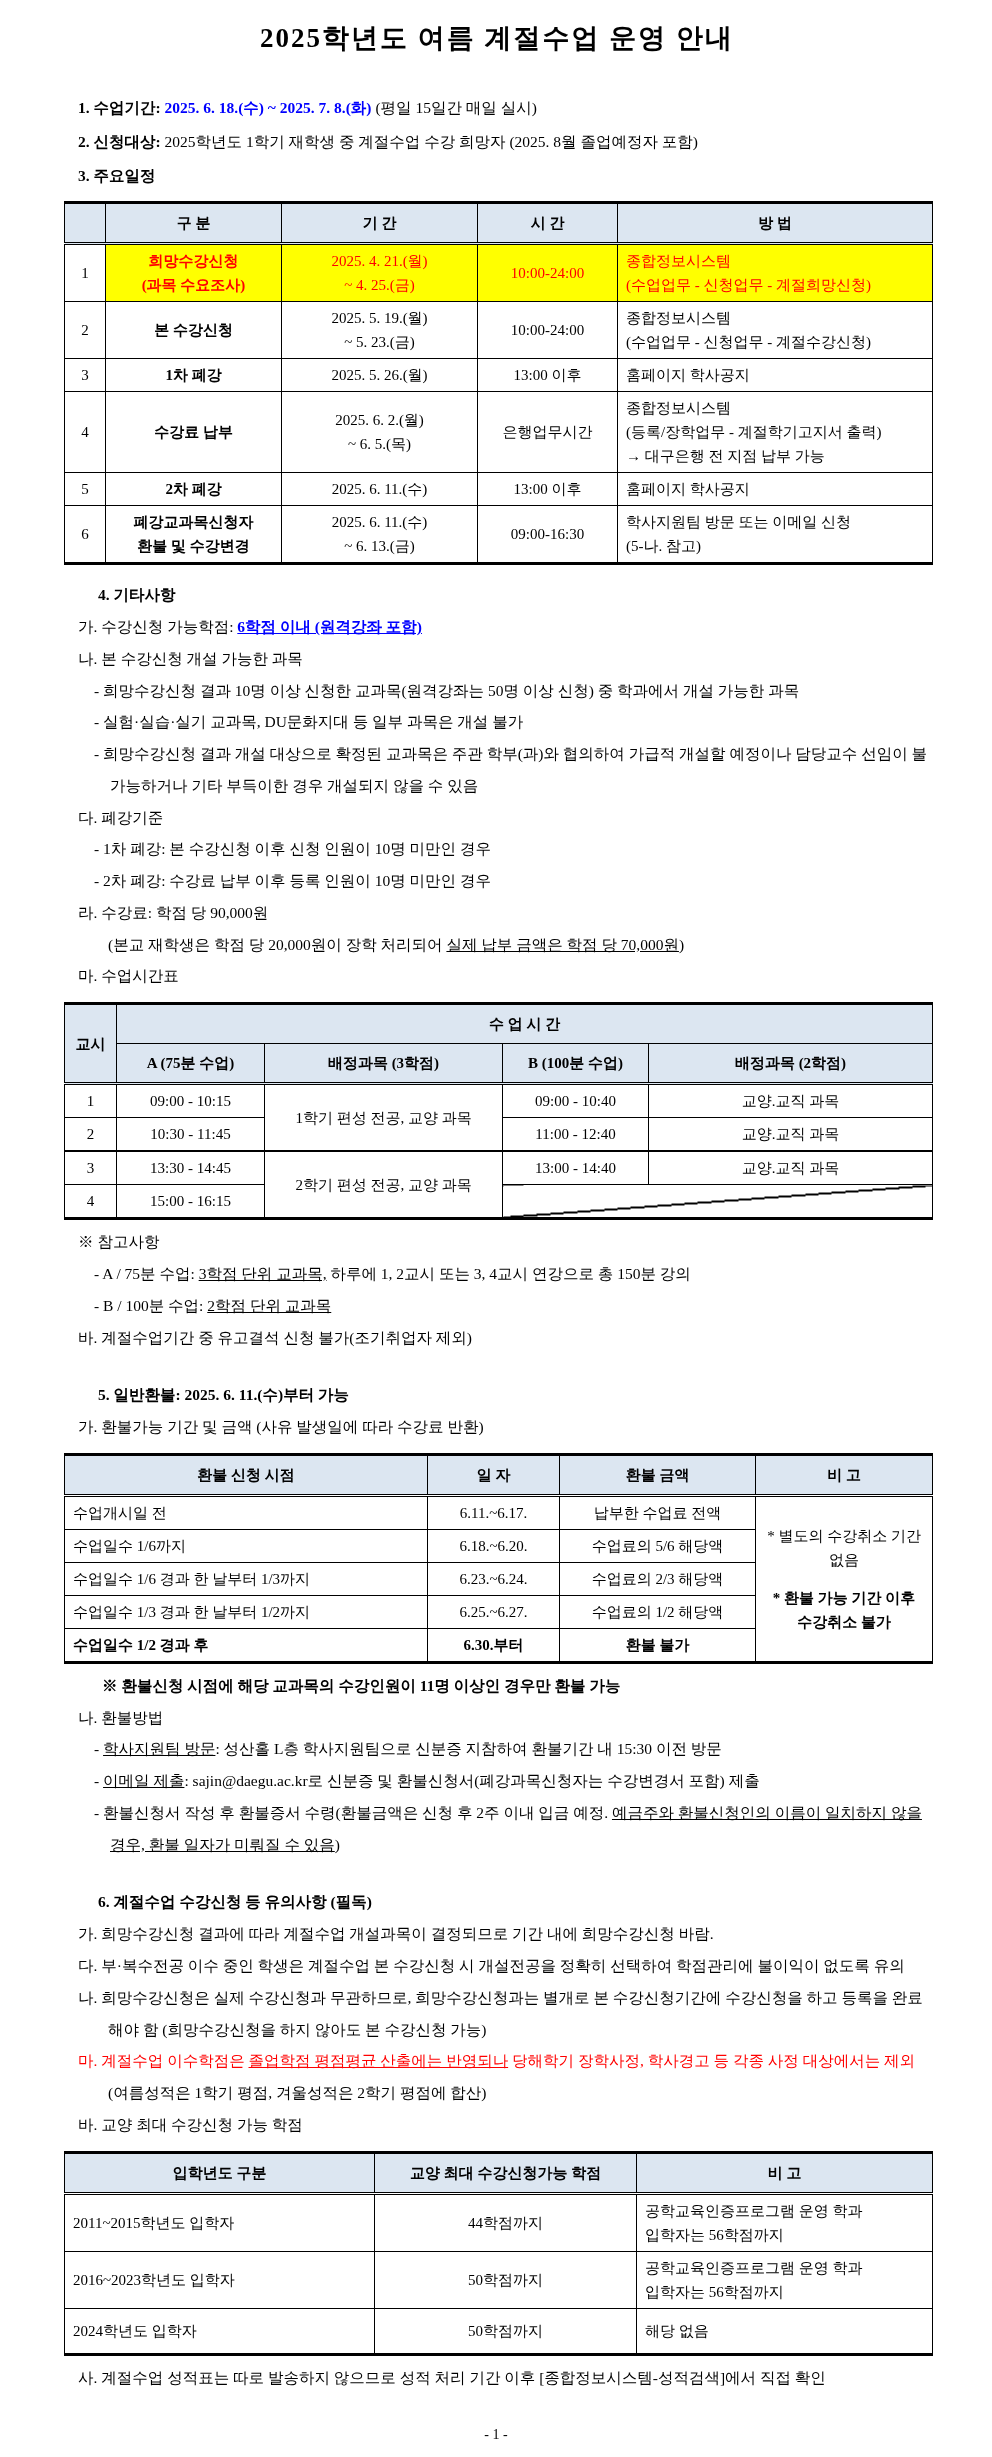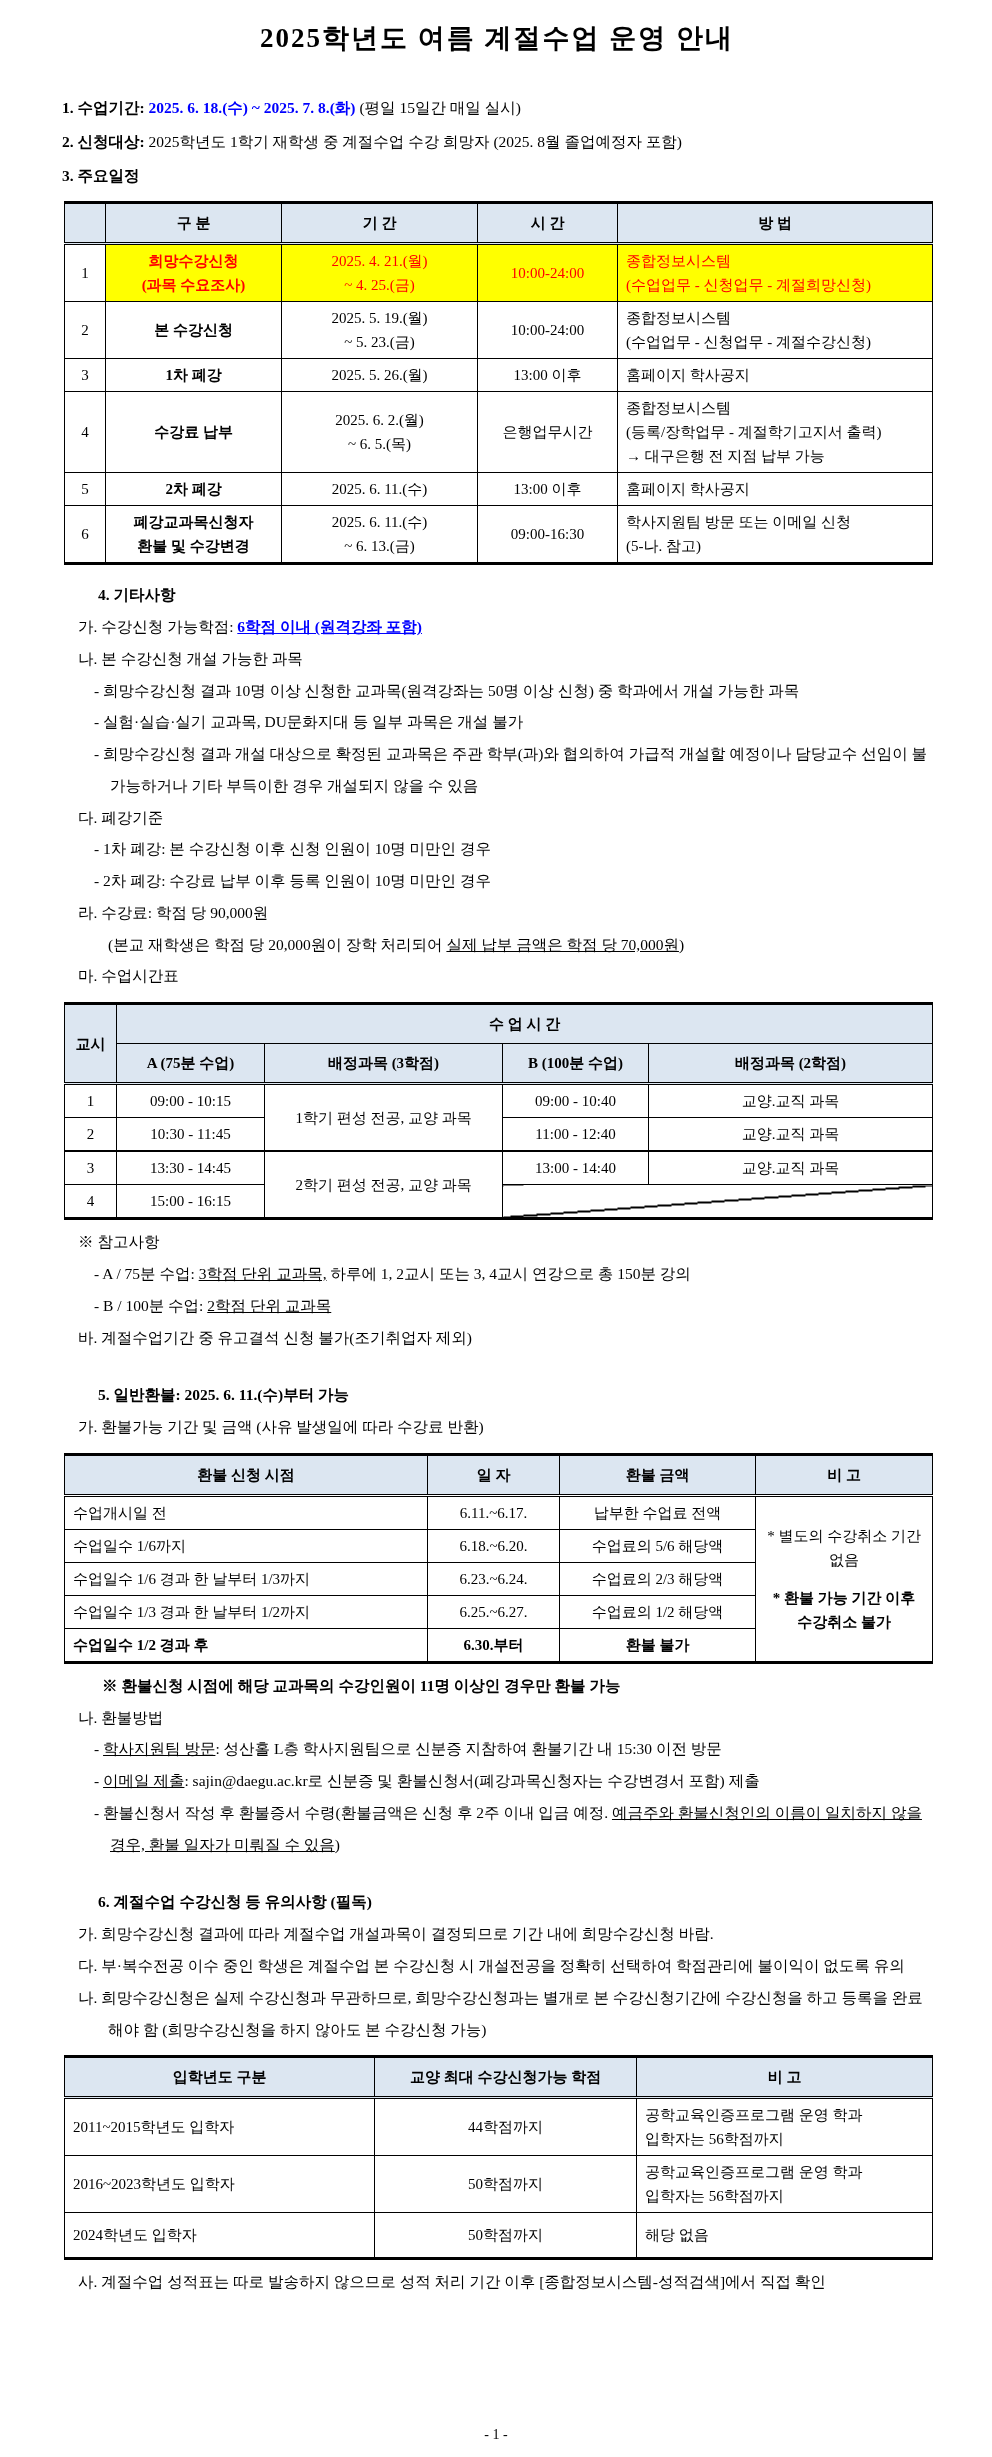--- a/index.html
+++ b/index.html
@@ -8,21 +8,21 @@
     position:relative;box-sizing:border-box;
     padding:16px 60px 0 62px;
     font-family:"Liberation Serif","DejaVu Serif",serif;
     color:#000;font-size:15.5px;
   }
   .title{
     text-align:center;font-size:27px;font-weight:bold;
     letter-spacing:2px;margin:4px 0 36px 0;
   }
   p{margin:0;}
-  .line{line-height:2.05;margin:2px 0;}
+  .line{line-height:2.05;margin:2px 16px;}
   .sec-head{font-weight:bold;line-height:2.05;margin-top:4px;margin-left:36px;}
   .sub{margin-left:16px;line-height:2.05;padding-left:30px;text-indent:-30px;}
   .dash{margin-left:32px;line-height:2.05;padding-left:16px;text-indent:-16px;}
   .paren{margin-left:46px;line-height:2.05;}
   .gap-lg{margin-top:26px;}
   .gap-md{margin-top:14px;}
   .bold{font-weight:bold;}
   .blue{color:#0000ff;font-weight:bold;}
   .red{color:#ff0000;}
   .redbold{color:#000000;font-weight:bold;}
@@ -265,20 +265,22 @@
   <p class="sub bold" style="margin-left:40px">※ 환불신청 시점에 해당 교과목의 수강인원이 11명 이상인 경우만 환불 가능</p>
   <p class="sub">나. 환불방법</p>
   <p class="dash"><span>- </span><span class="u">학사지원팀 방문</span><span>: 성산홀 L층 학사지원팀으로 신분증 지참하여 환불기간 내 15:30 이전 방문</span></p>
   <p class="dash"><span>- </span><span class="u">이메일 제출</span><span>: sajin@daegu.ac.kr로 신분증 및 환불신청서(폐강과목신청자는 수강변경서 포함) 제출</span></p>
   <p class="dash"><span>- 환불신청서 작성 후 환불증서 수령(환불금액은 신청 후 2주 이내 입금 예정. </span><span class="u">예금주와 환불신청인의 이름이 일치하지 않을 경우, 환불 일자가 미뤄질 수 있음</span><span>)</span></p>
 
   <p class="sec-head gap-lg">6. 계절수업 수강신청 등 유의사항 (필독)</p>
   <p class="sub">가. 희망수강신청 결과에 따라 계절수업 개설과목이 결정되므로 기간 내에 희망수강신청 바람.</p>
   <p class="sub">다. 부·복수전공 이수 중인 학생은 계절수업 본 수강신청 시 개설전공을 정확히 선택하여 학점관리에 불이익이 없도록 유의</p>
   <p class="sub">나. 희망수강신청은 실제 수강신청과 무관하므로, 희망수강신청과는 별개로 본 수강신청기간에 수강신청을 하고 등록을 완료해야 함 (희망수강신청을 하지 않아도 본 수강신청 가능)</p>
+  <p class="sub red"><span>마. 계절수업 이수학점은 </span><span class="u">졸업학점 평점평균 산출에는 반영되나</span><span> 당해학기 장학사정, 학사경고 등 각종 사정 대상에서는 제외</span><span style="color:#000">(여름성적은 1학기 평점, 겨울성적은 2학기 평점에 합산)</span></p>
+  <p class="sub">바. 교양 최대 수강신청 가능 학점</p>
 
   <table class="t">
     <colgroup>
         <col style="width:310px">
         <col style="width:262px">
         <col style="width:296px">
       </colgroup>
     <thead>
       <tr>
         <th>입학년도 구분</th>

